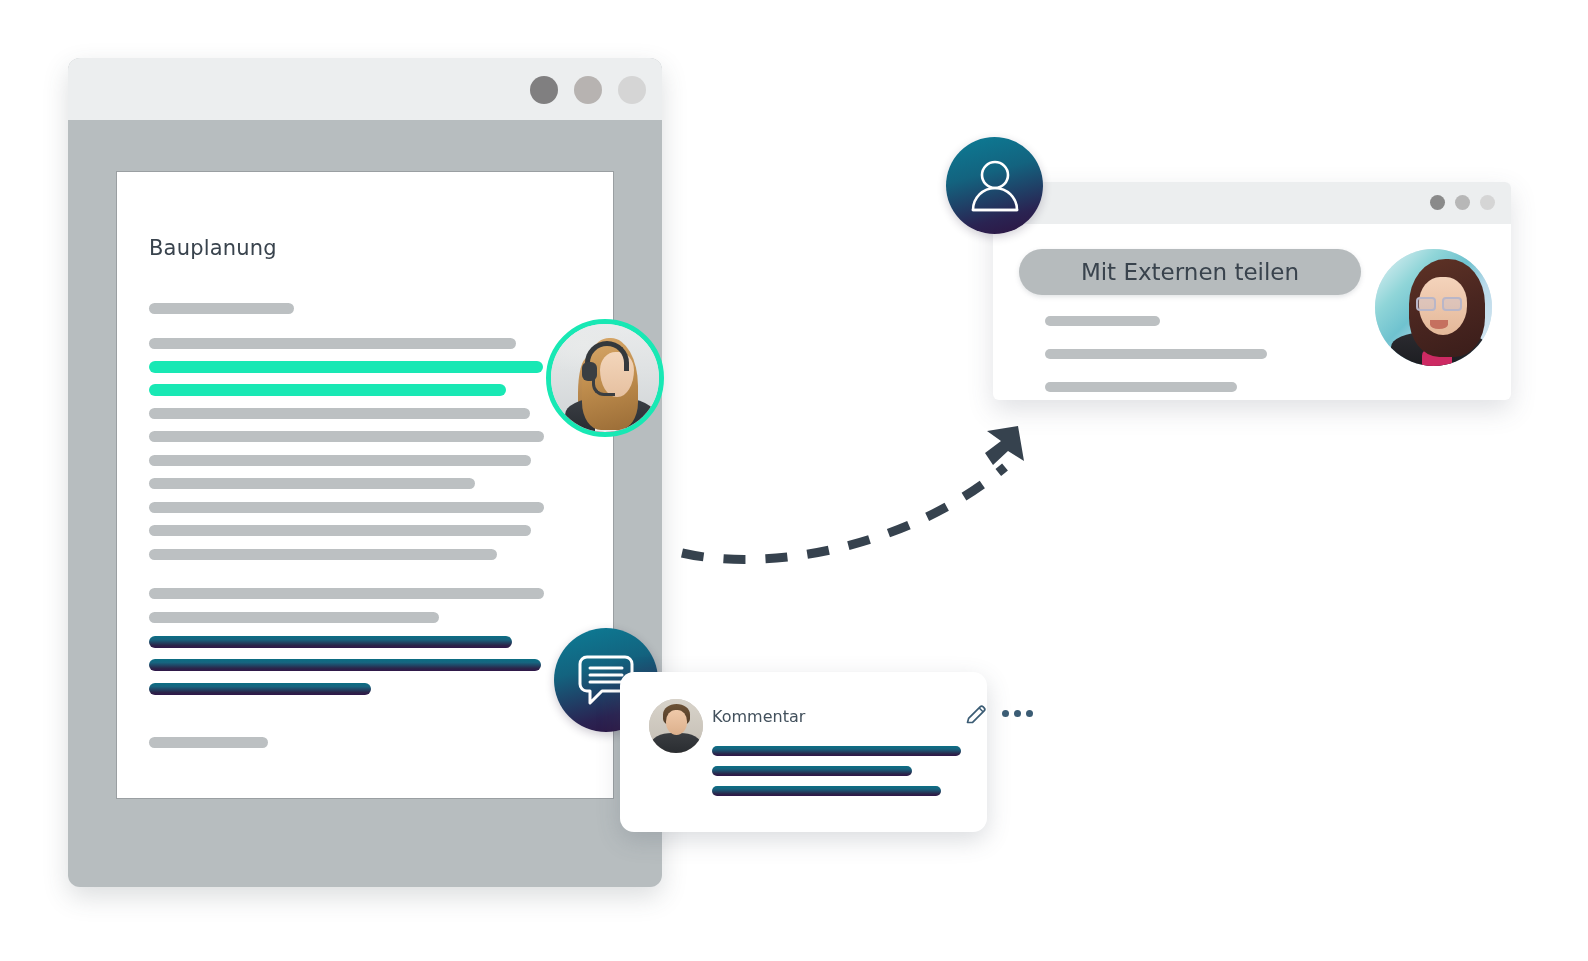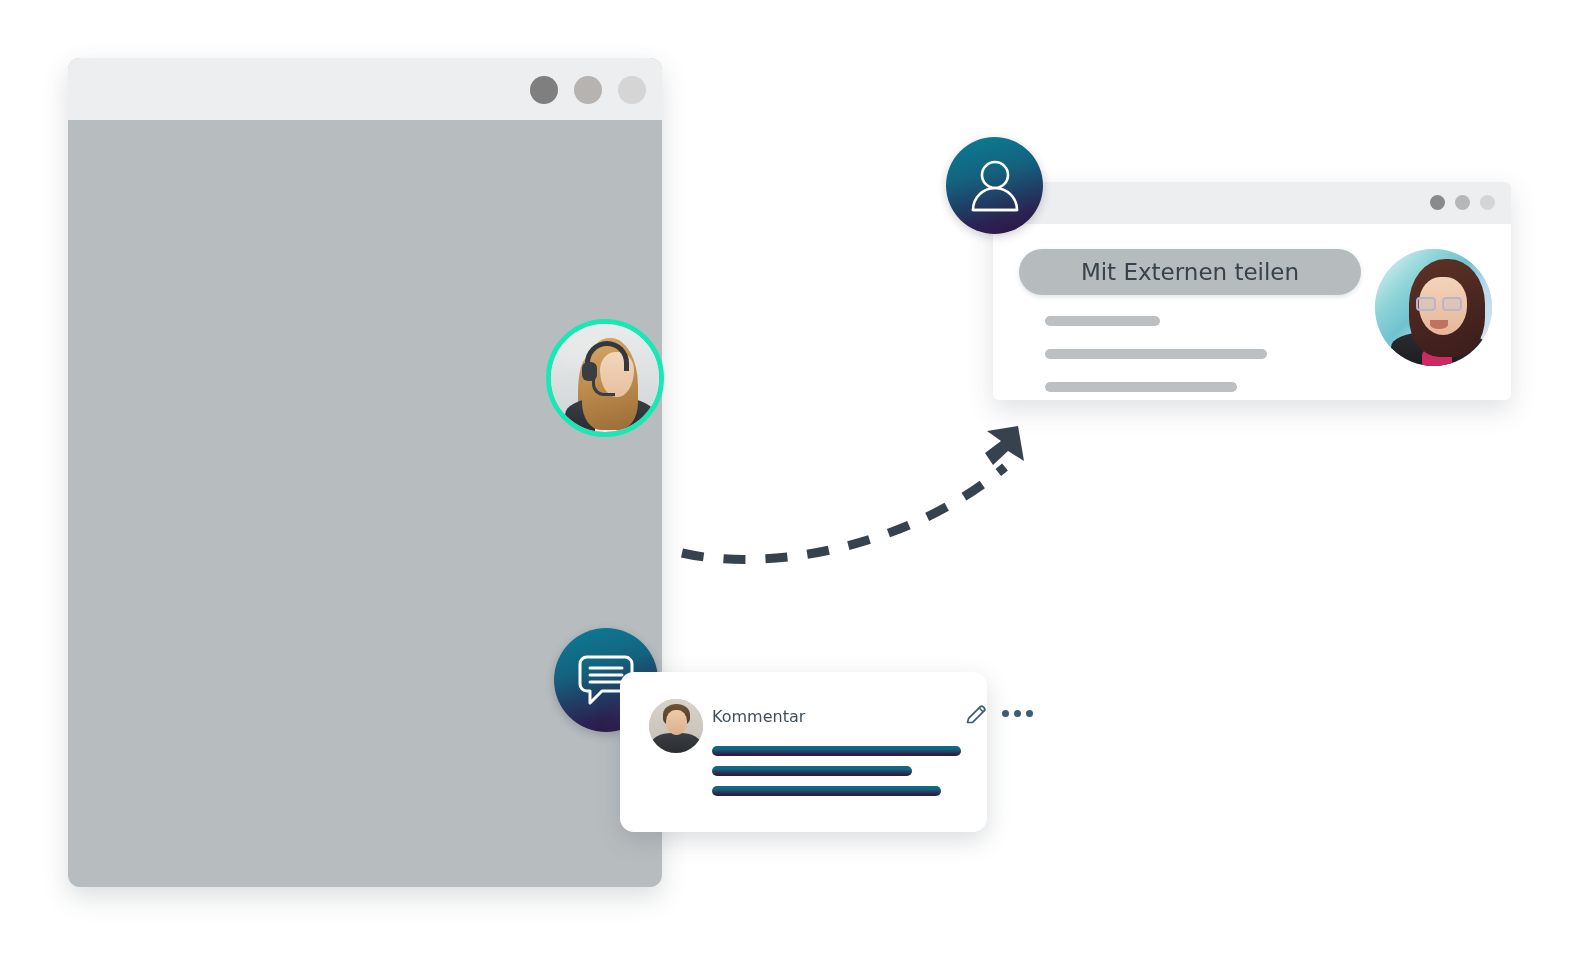--- a/index.html
+++ b/index.html
@@ -431,20 +431,41 @@
   <div class="main-window">
 
     <div class="main-titlebar">
       <div class="traffic">
         <span class="dot dot-1"></span>
         <span class="dot dot-2"></span>
         <span class="dot dot-3"></span>
       </div>
     </div>
 
+    <div class="doc-page">
+      <div class="doc-title">Bauplanung</div>
+
+      <div class="line" style="top:131px;left:32px;width:145px;"></div>
+      <div class="line" style="top:166px;left:32px;width:367px;"></div>
+      <div class="line mint" style="top:189px;left:32px;width:394px;"></div>
+      <div class="line mint" style="top:212px;left:32px;width:357px;"></div>
+      <div class="line" style="top:236px;left:32px;width:381px;"></div>
+      <div class="line" style="top:259px;left:32px;width:395px;"></div>
+      <div class="line" style="top:283px;left:32px;width:382px;"></div>
+      <div class="line" style="top:306px;left:32px;width:326px;"></div>
+      <div class="line" style="top:330px;left:32px;width:395px;"></div>
+      <div class="line" style="top:353px;left:32px;width:382px;"></div>
+      <div class="line" style="top:377px;left:32px;width:348px;"></div>
+      <div class="line" style="top:416px;left:32px;width:395px;"></div>
+      <div class="line" style="top:440px;left:32px;width:290px;"></div>
+      <div class="line navy" style="top:464px;left:32px;width:363px;"></div>
+      <div class="line navy" style="top:487px;left:32px;width:392px;"></div>
+      <div class="line navy" style="top:511px;left:32px;width:222px;"></div>
+      <div class="line" style="top:565px;left:32px;width:119px;"></div>
+    </div>
   </div>
 
   <div class="avatar-headset">
     <div class="photo"></div>
     <div class="hair-left"></div>
     <div class="body"></div>
     <div class="shirt"></div>
     <div class="necklace"></div>
     <div class="hair"></div>
     <div class="face"></div>

